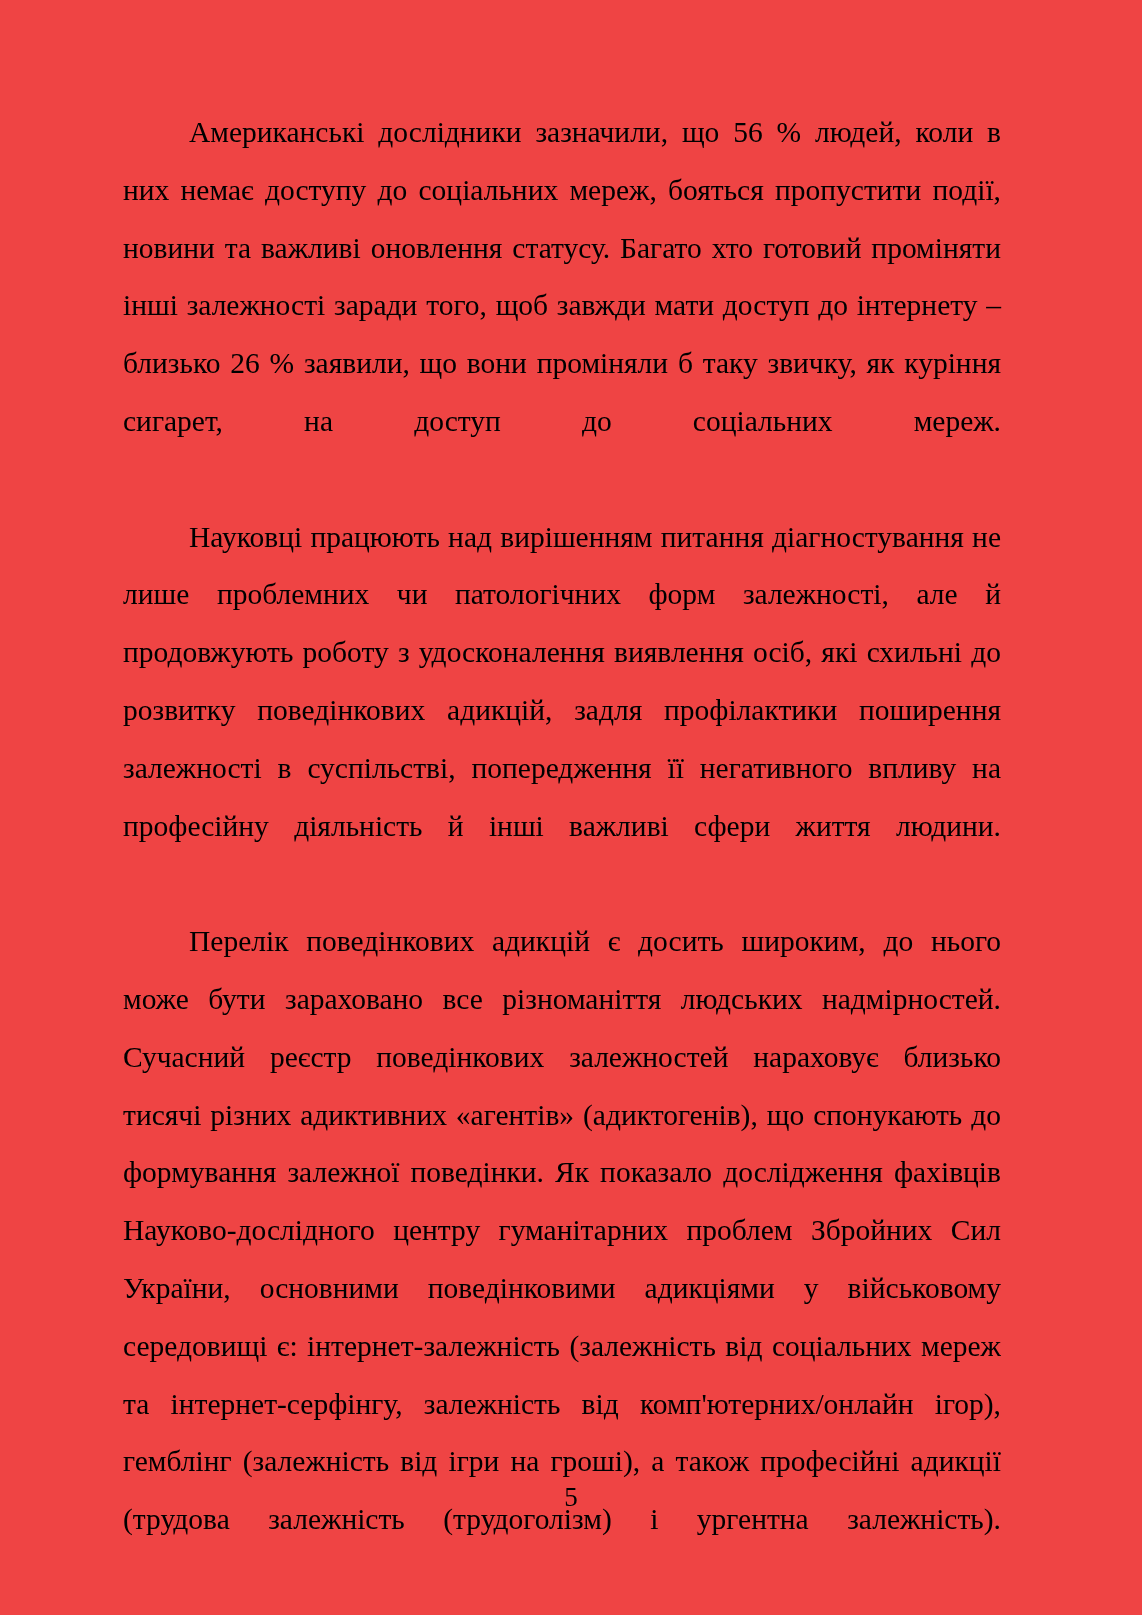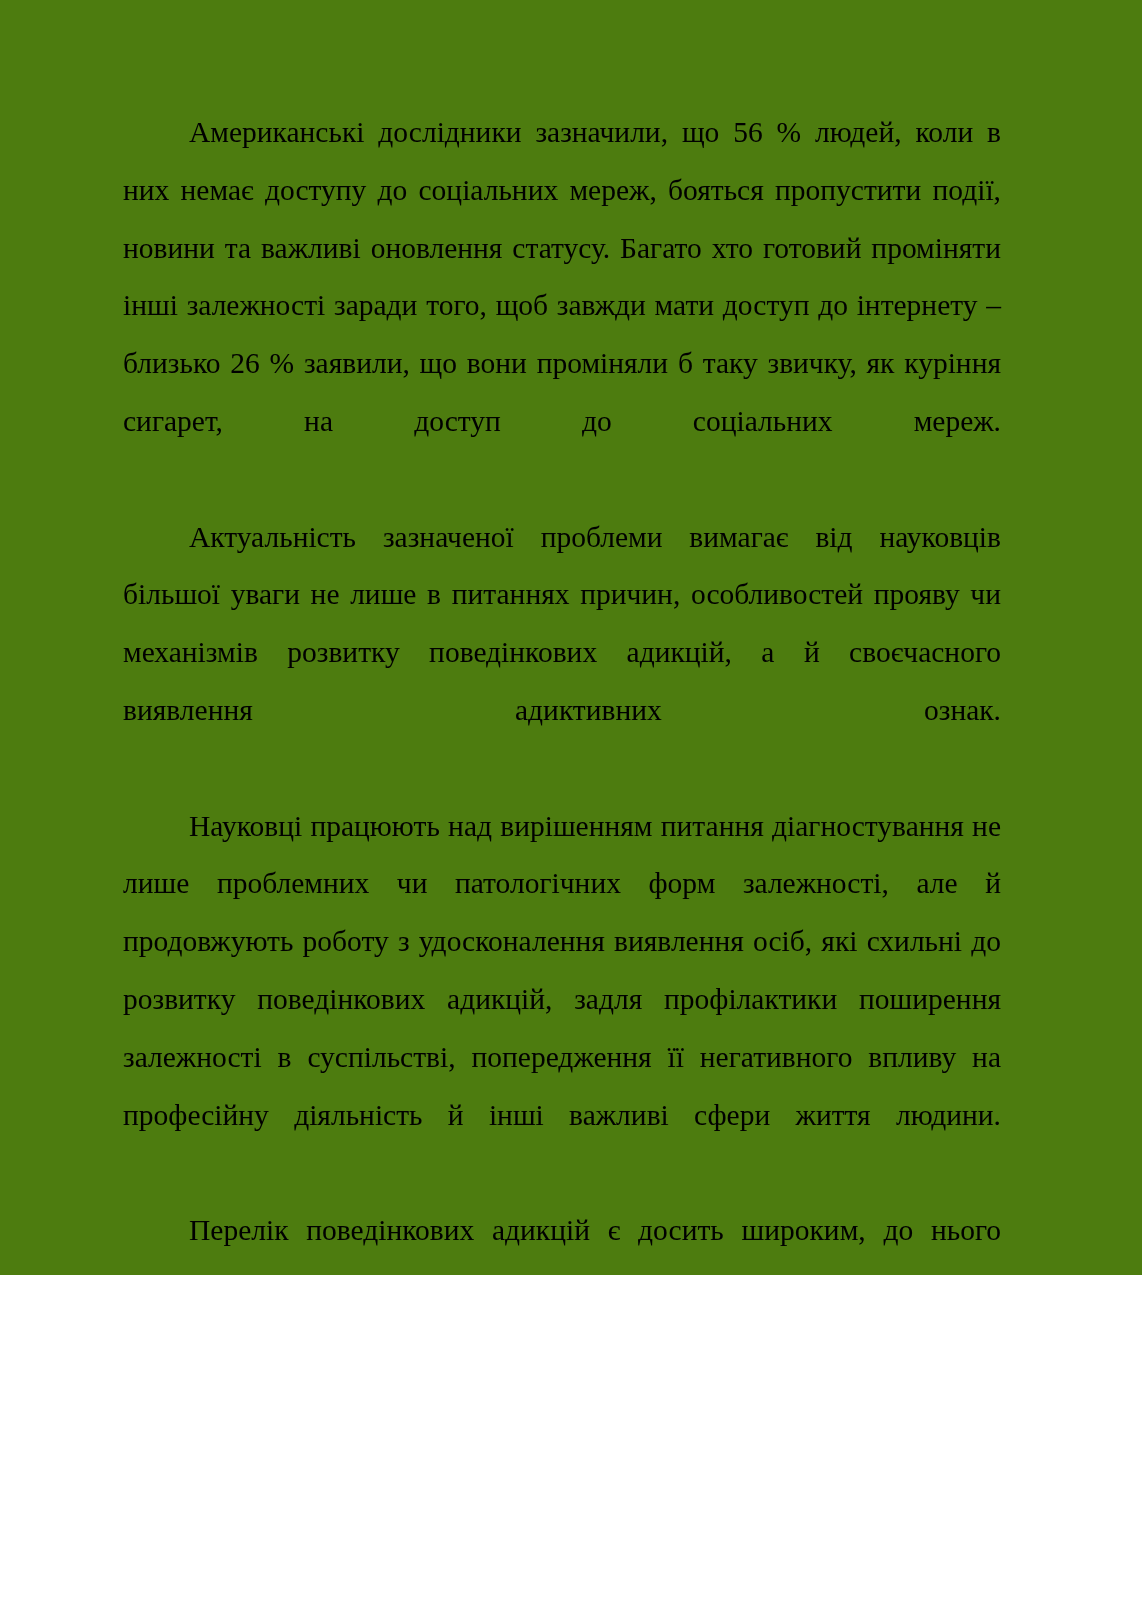--- a/index.html
+++ b/index.html
@@ -4,22 +4,22 @@
 <title>Document page 5</title>
 <style>
   html, body {
     margin: 0;
     padding: 0;
     background: #ffffff;
   }
   .page {
     position: relative;
     width: 1142px;
-    height: 1275px;
-    background: #4d7c0f;
+    height: 1615px;
+    background: #ef4444;
     overflow: hidden;
     box-sizing: border-box;
   }
   .text-body {
     position: absolute;
     left: 123px;
     top: 104px;
     width: 878px;
     font-family: "Liberation Serif", "DejaVu Serif", serif;
     font-size: 29.5px;
@@ -57,21 +57,20 @@
     line-height: 1;
   }
 </style>
 </head>
 <body>
 
 <div class="page">
 
   <div class="text-body">
     <p class="para">Американські дослідники зазначили, що 56 % людей, коли в них немає доступу до соціальних мереж, бояться пропустити події, новини та важливі оновлення статусу. Багато хто готовий проміняти інші залежності заради того, щоб завжди мати доступ до інтернету – близько 26 % заявили, що вони проміняли б таку звичку, як куріння сигарет, на доступ до соціальних мереж.</p>
-    <p class="para">Актуальність зазначеної проблеми вимагає від науковців більшої уваги не лише в питаннях причин, особливостей прояву чи механізмів розвитку поведінкових адикцій, а й своєчасного виявлення адиктивних ознак.</p>
     <p class="para">Науковці працюють над вирішенням питання діагностування не лише проблемних чи патологічних форм залежності, але й продовжують роботу з удосконалення виявлення осіб, які схильні до розвитку поведінкових адикцій, задля профілактики поширення залежності в суспільстві, попередження її негативного впливу на професійну діяльність й інші важливі сфери життя людини.</p>
     <p class="para">Перелік поведінкових адикцій є досить широким, до нього може бути зараховано все різноманіття людських надмірностей. Сучасний реєстр поведінкових залежностей нараховує близько тисячі різних адиктивних «агентів» (адиктогенів), що спонукають до формування залежної поведінки. Як показало дослідження фахівців Науково-дослідного центру гуманітарних проблем Збройних Сил України, основними поведінковими адикціями у військовому середовищі є: інтернет-залежність (залежність від соціальних мереж та інтернет-серфінгу, залежність від комп'ютерних/онлайн ігор), гемблінг (залежність від ігри на гроші), а також професійні адикції (трудова залежність (трудоголізм) і ургентна залежність).</p>
 
   </div>
 
   <div class="page-number">5</div>
 
 </div>
 
 </body></html>

